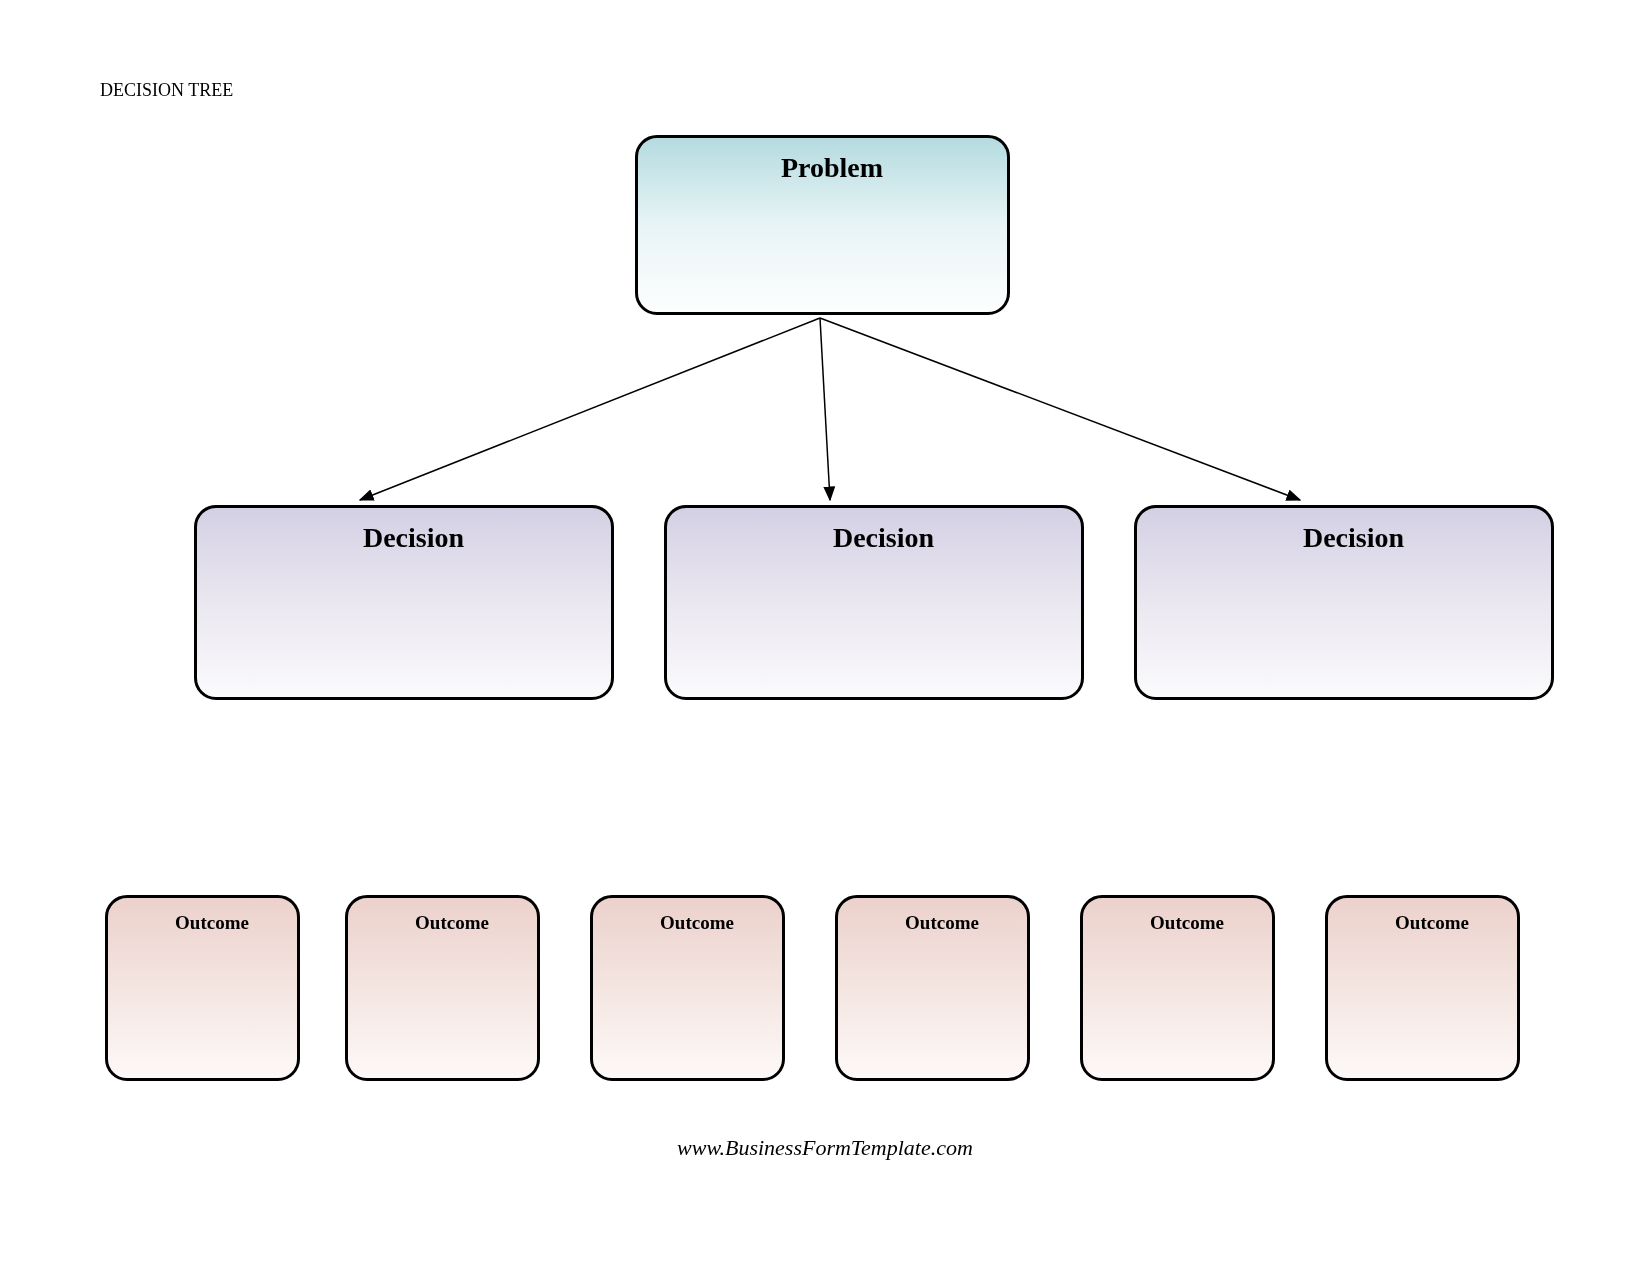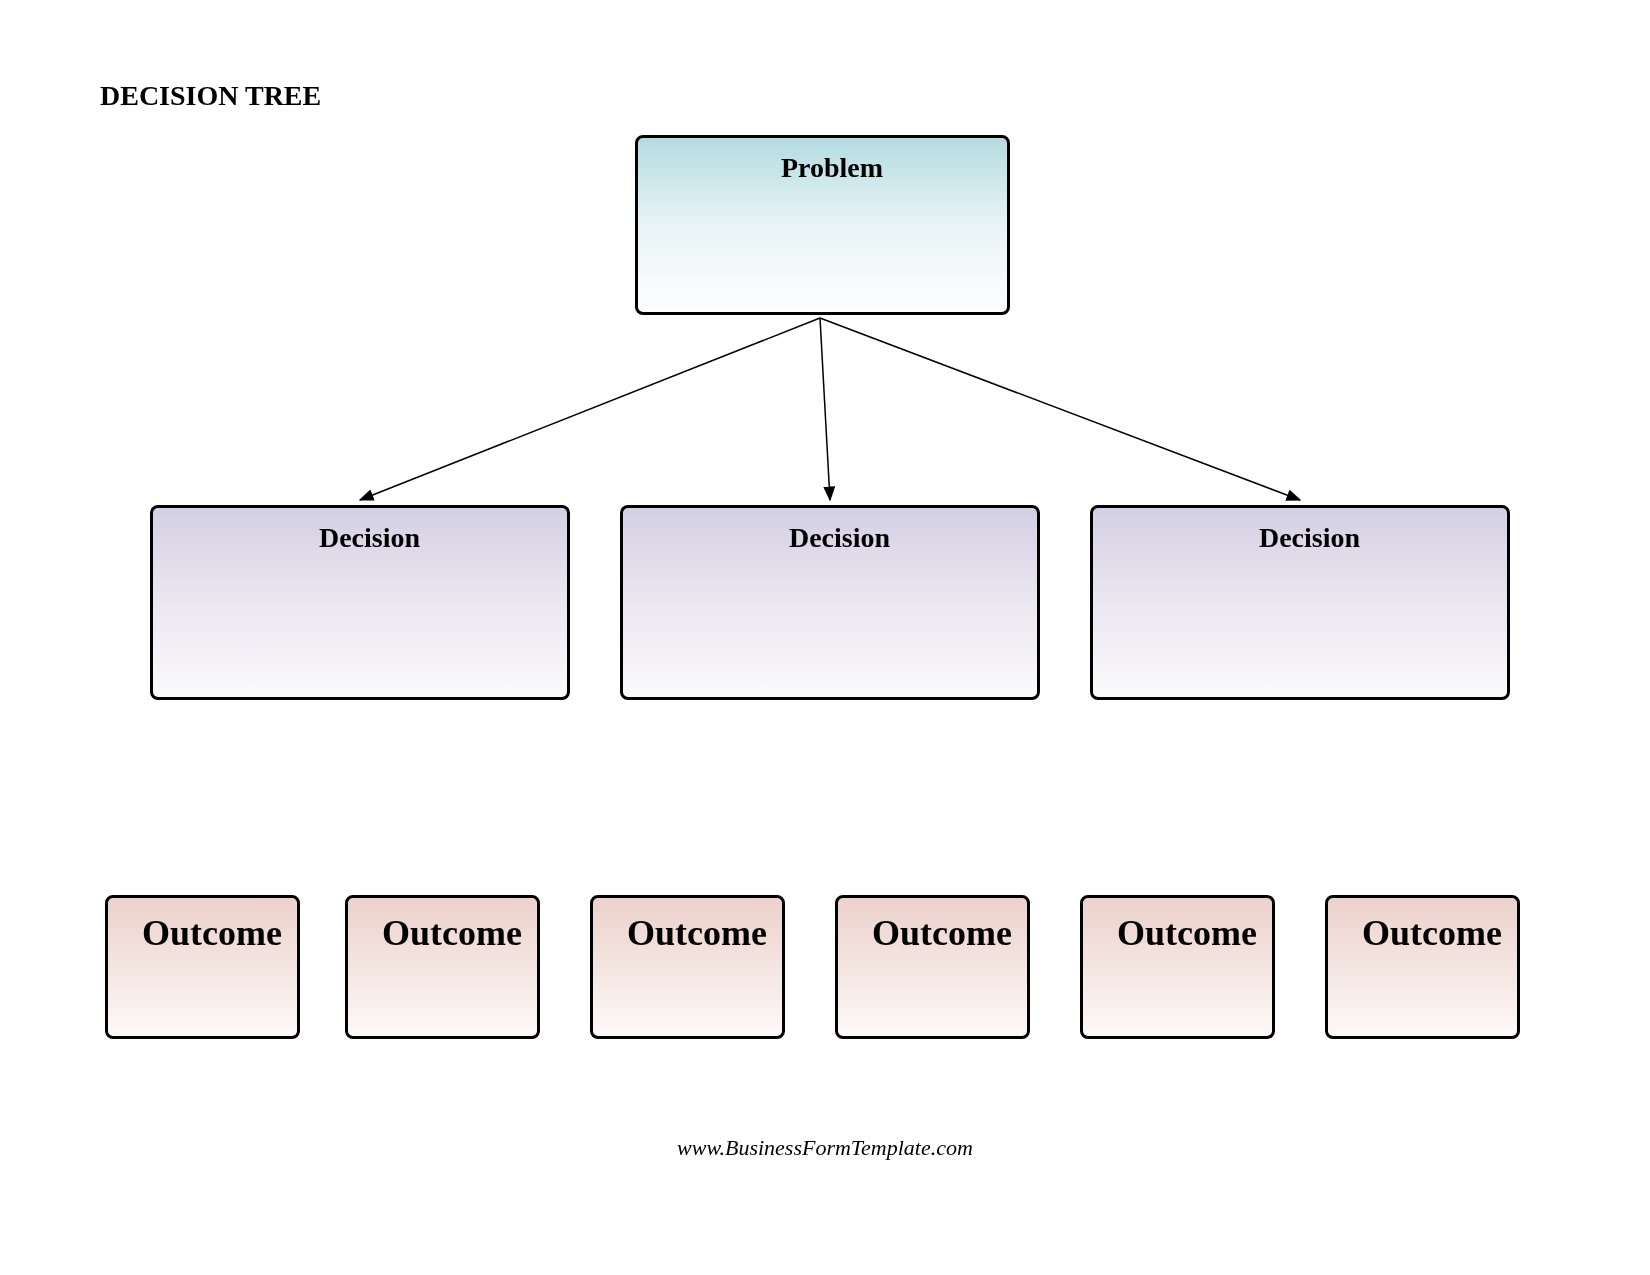--- a/index.html
+++ b/index.html
@@ -7,57 +7,58 @@
       font-family: "Times New Roman", Times, serif;
       width: 1650px;
       height: 1275px;
       background: #fff;
       position: relative;
     }
     .title {
       position: absolute;
       top: 80px;
       left: 100px;
-      font-weight: bold;
-      font-size: 28px;
+      font-weight: normal;
+      font-size: 18px;
       color: #000;
     }
     .box {
       position: absolute;
       border: 3px solid #000;
-      border-radius: 8px;
+      border-radius: 22px;
       text-align: center;
       font-weight: bold;
       color: #000;
       padding-left: 19px;
     }
     .problem-box {
       top: 135px;
       left: 635px;
       width: 375px;
       height: 180px;
       background: linear-gradient(to bottom, #b4dbe0 0%, #e8f4f6 50%, #fdfefe 100%);
       font-size: 28px;
       padding-top: 14px;
     }
     .decision-box {
       width: 420px;
       height: 195px;
       background: linear-gradient(to bottom, #d4d0e4 0%, #eae7f0 50%, #fbfafc 100%);
       font-size: 28px;
       padding-top: 14px;
+      margin-left: 44px;
     }
     .d1 { top: 505px; left: 150px; }
     .d2 { top: 505px; left: 620px; }
     .d3 { top: 505px; left: 1090px; }
     .outcome-box {
       width: 195px;
-      height: 144px;
+      height: 186px;
       background: linear-gradient(to bottom, #ecd1cc 0%, #f4e5e1 50%, #fdf9f8 100%);
-      font-size: 36px;
+      font-size: 19px;
       padding-top: 14px;
     }
     .o1 { top: 895px; left: 105px; }
     .o2 { top: 895px; left: 345px; }
     .o3 { top: 895px; left: 590px; }
     .o4 { top: 895px; left: 835px; }
     .o5 { top: 895px; left: 1080px; }
     .o6 { top: 895px; left: 1325px; }
     .footer {
       position: absolute;

